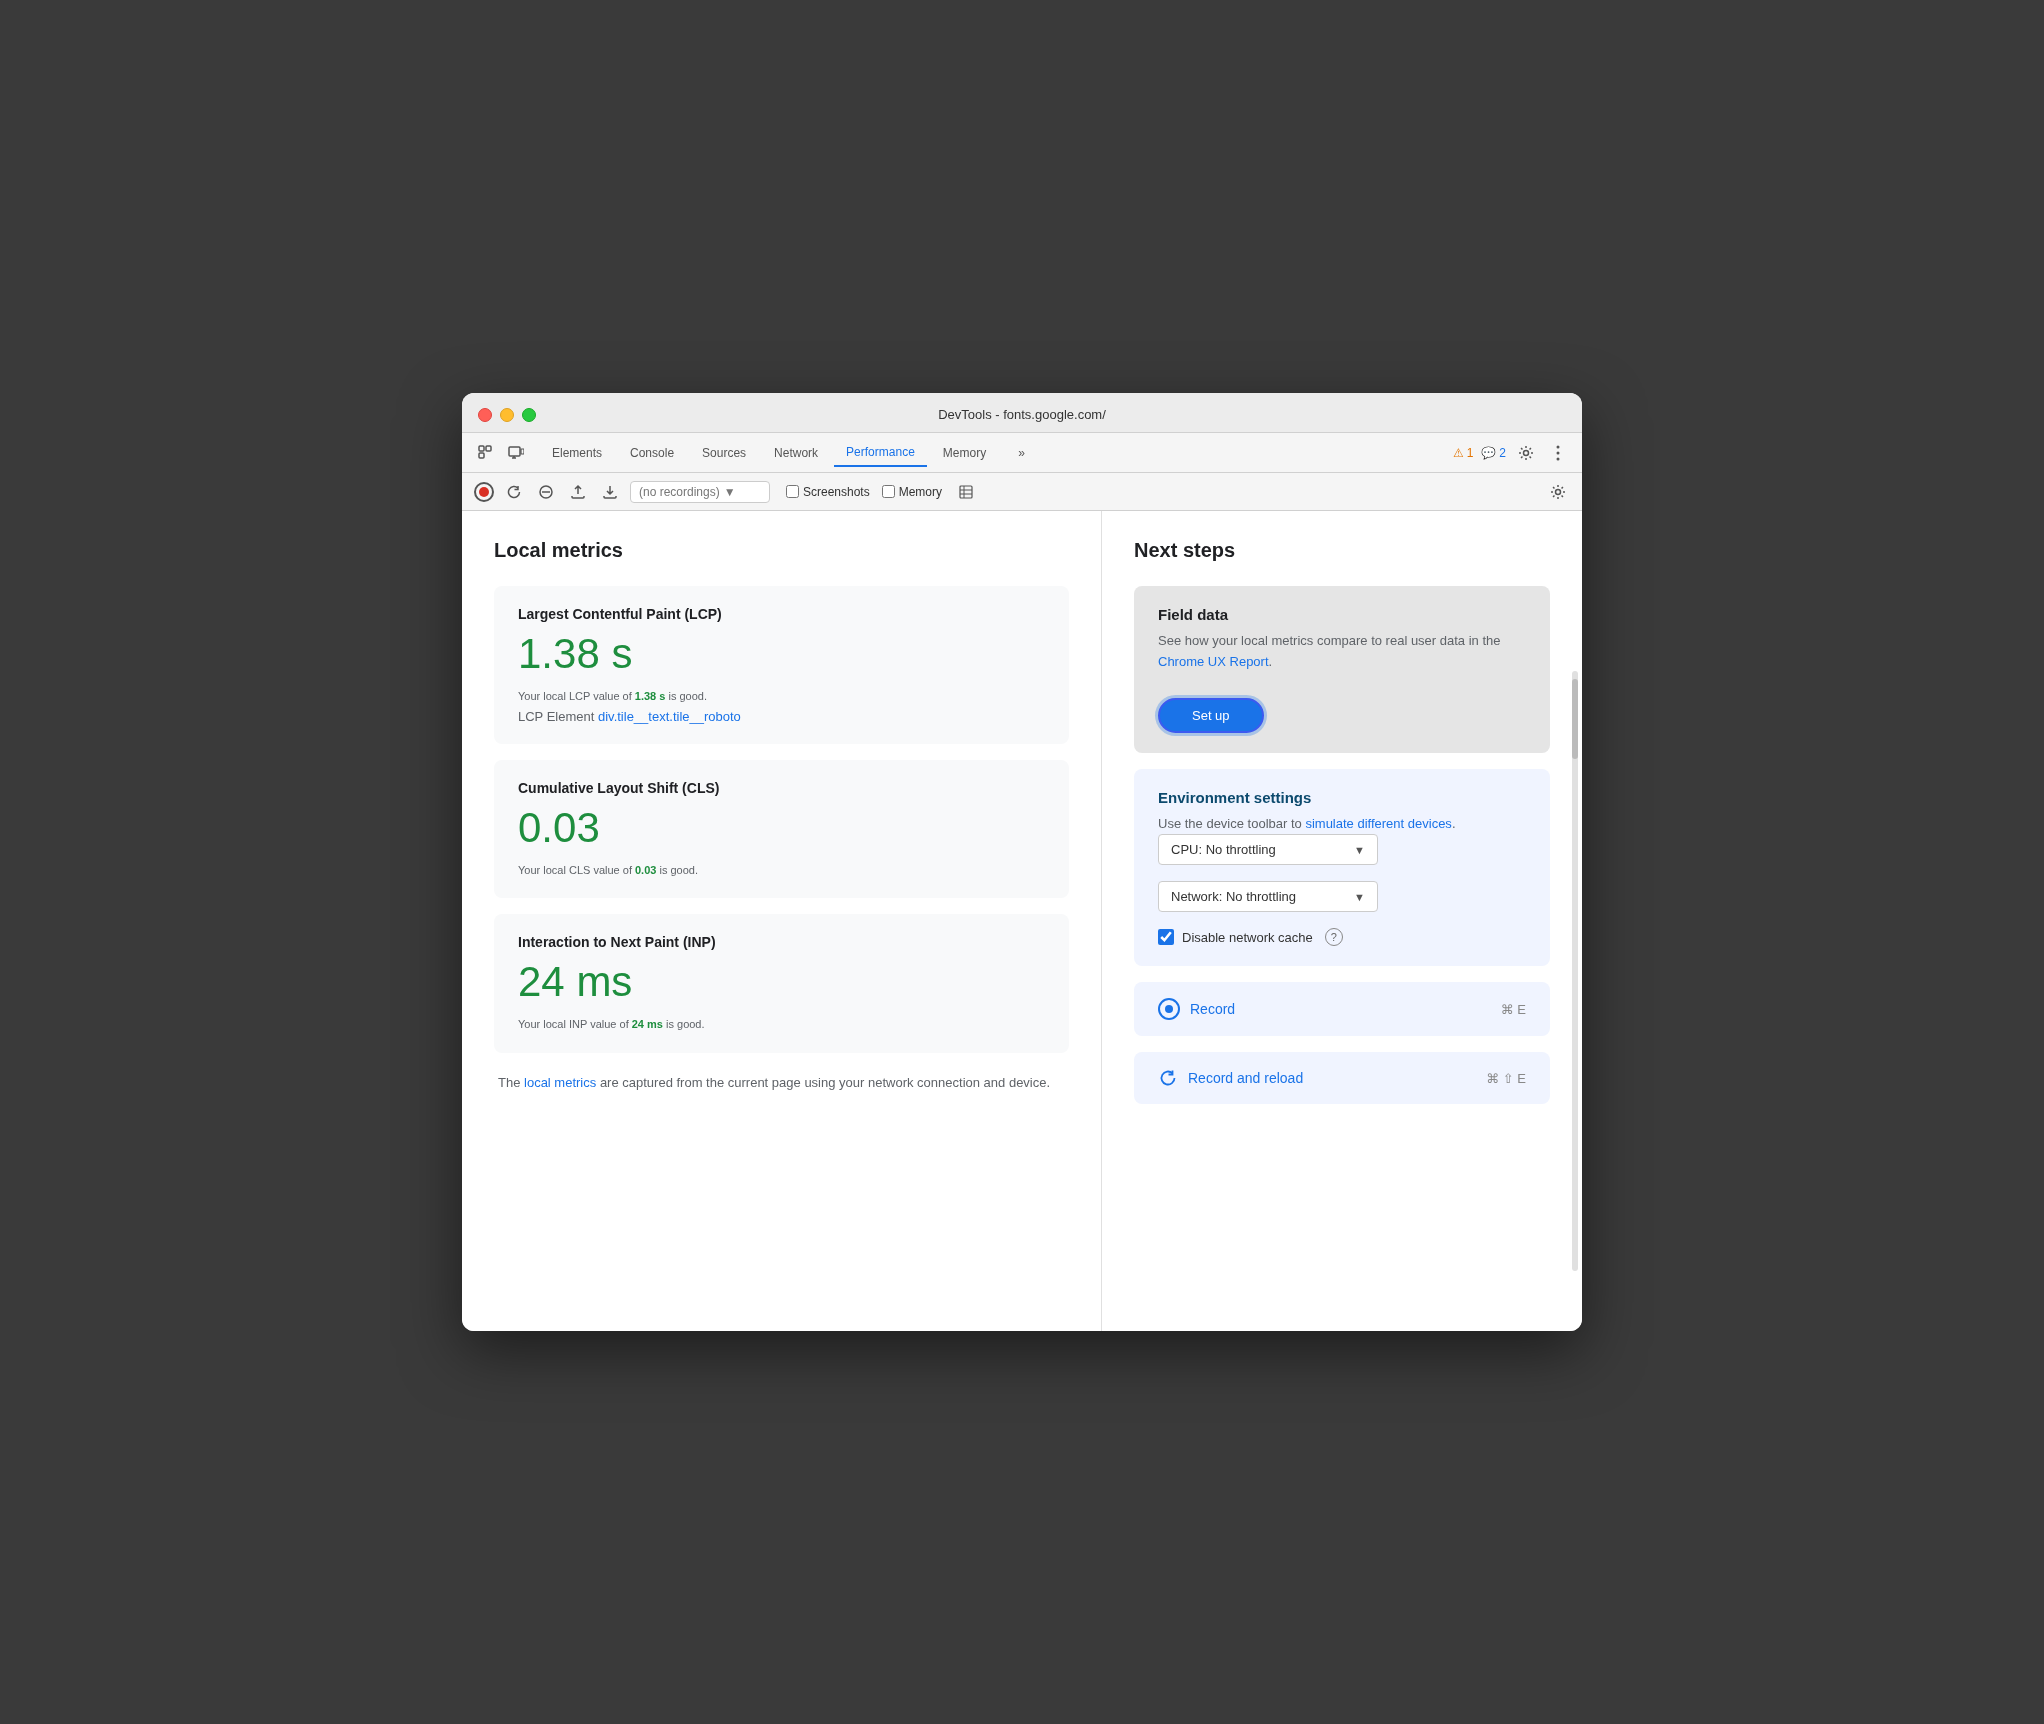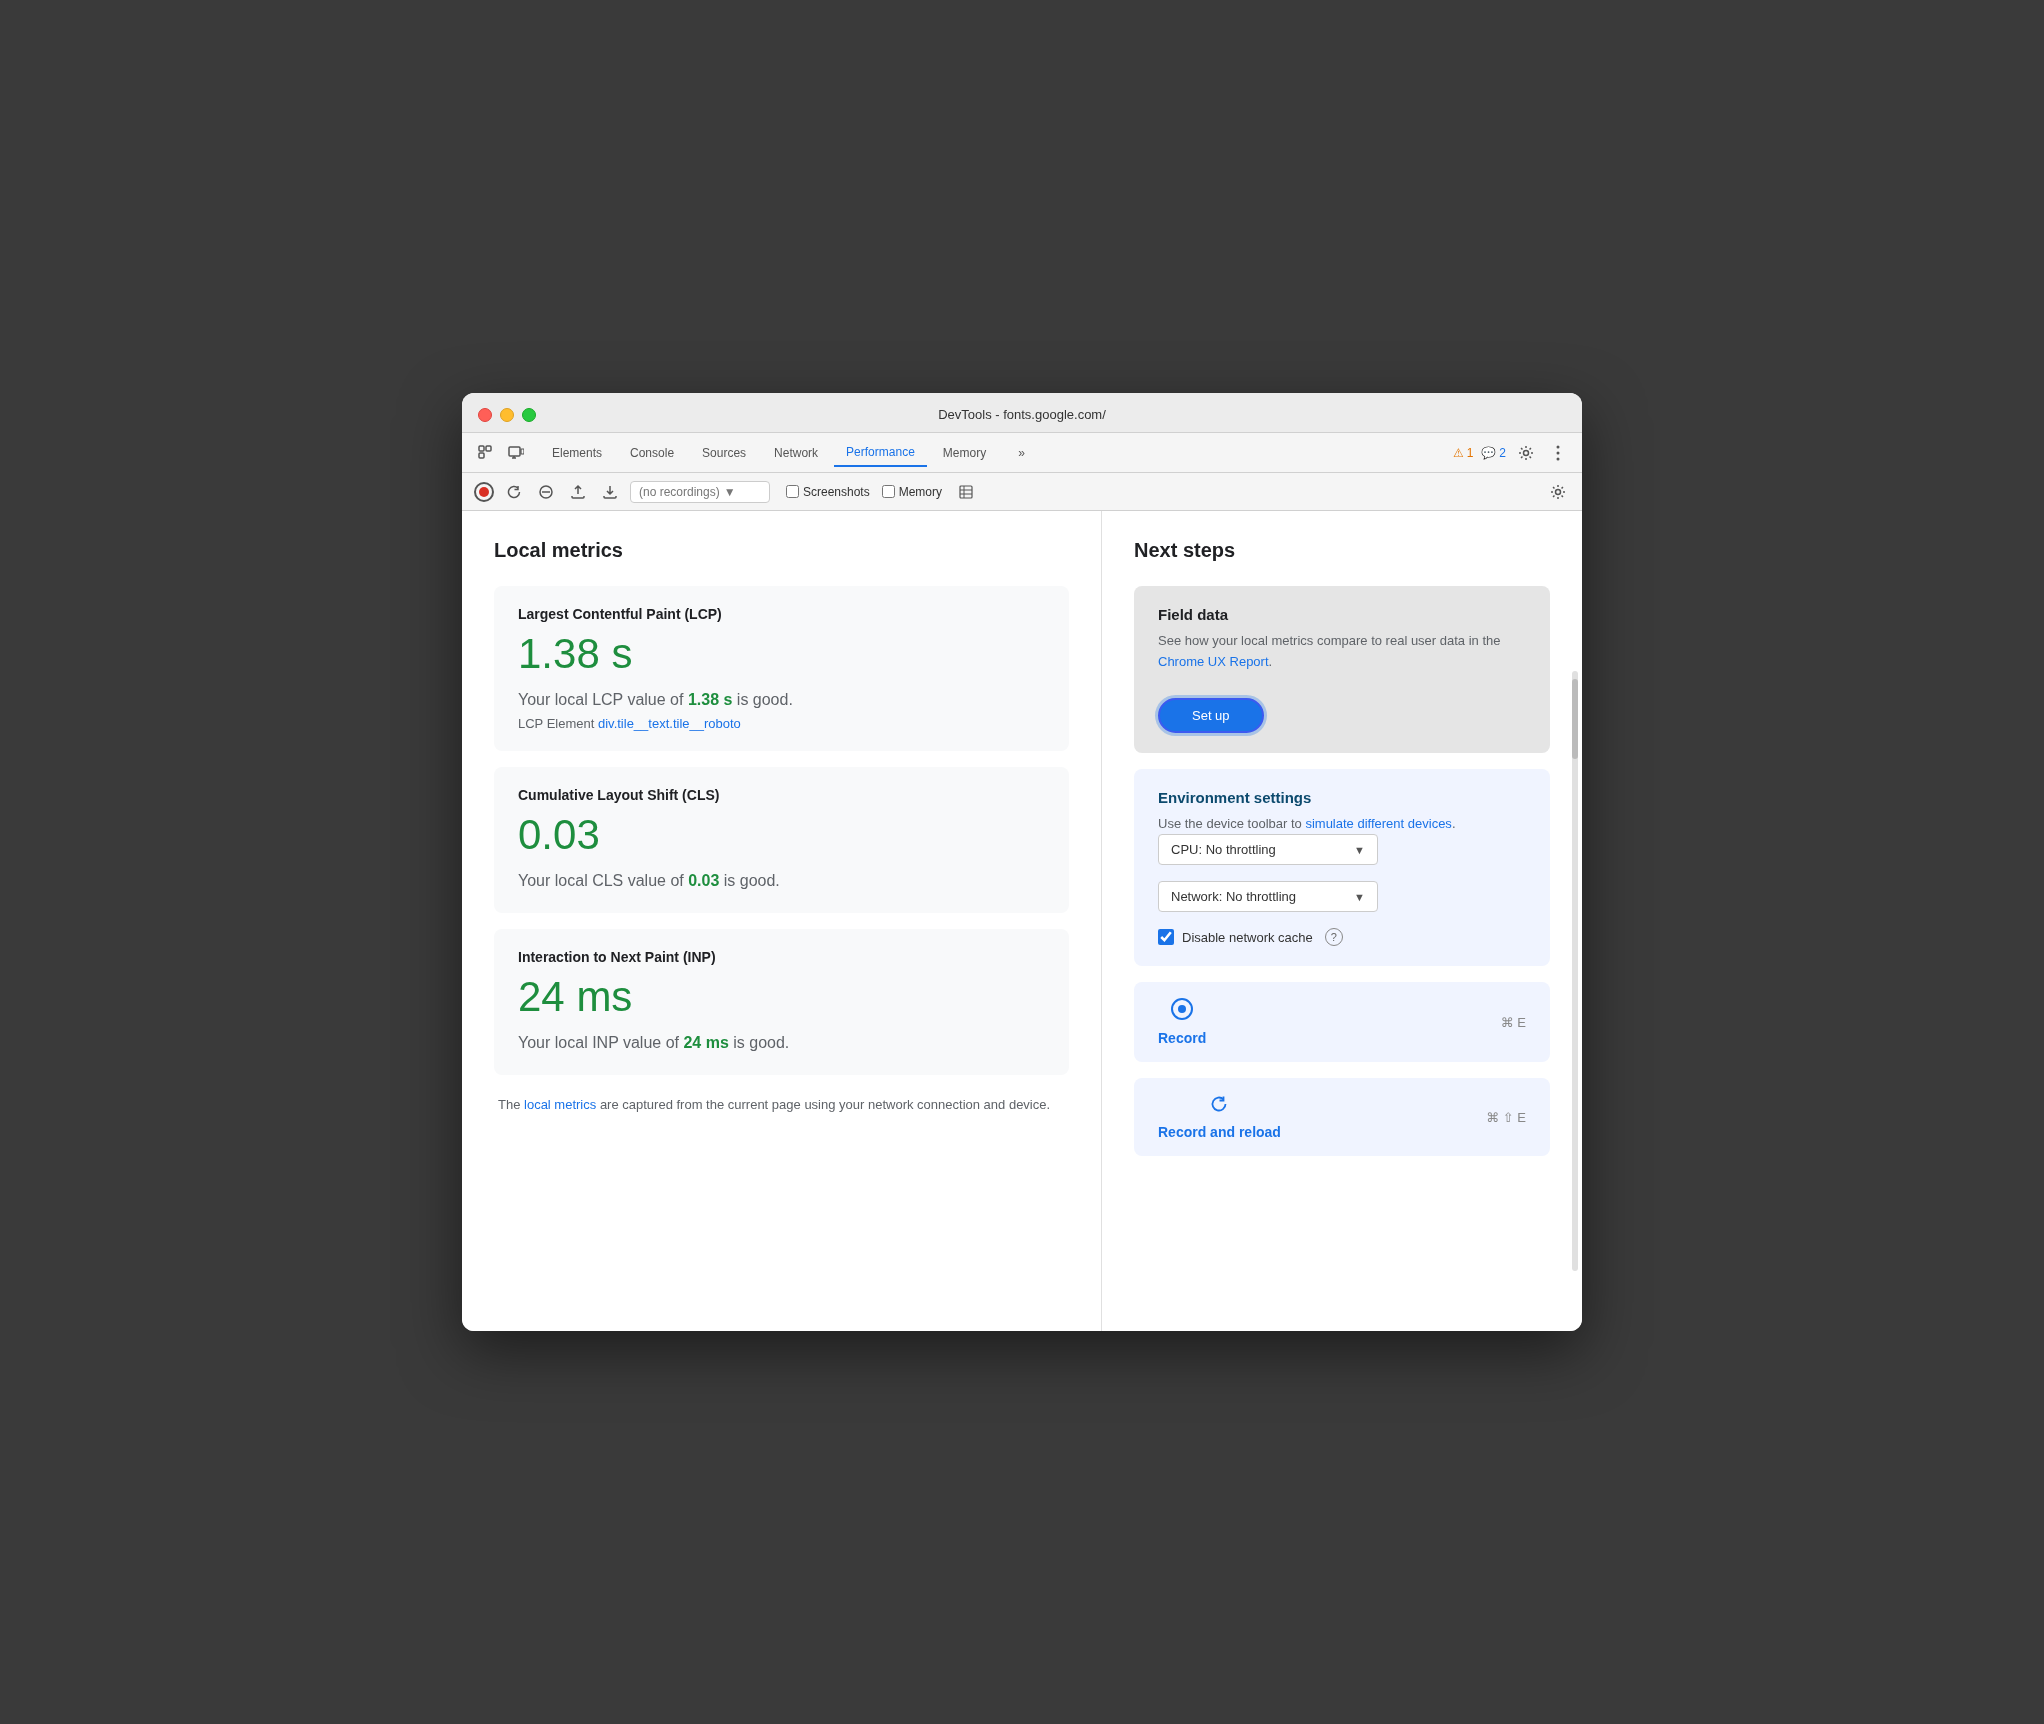--- a/index.html
+++ b/index.html
@@ -200,21 +200,21 @@
       color: #202124;
       margin-bottom: 8px;
     }
     .metric-value {
       font-size: 42px;
       font-weight: 400;
       color: #1e8e3e;
       margin-bottom: 10px;
     }
     .metric-desc {
-      font-size: 16px;
+      font-size: 11px;
       color: #5f6368;
       line-height: 1.5;
     }
     .metric-value-inline {
       color: #1e8e3e;
       font-weight: 600;
     }
     .metric-element {
       font-size: 13px;
       color: #5f6368;
@@ -328,22 +328,21 @@
       align-items: center;
       justify-content: space-between;
       cursor: pointer;
     }
     .record-action-left {
       display: flex;
       align-items: center;
       gap: 10px;
       font-size: 14px;
       color: #1a73e8;
-      font-weight: 700;
-      flex-direction: column;
+      font-weight: 400;
     }
     .record-icon-circle {
       width: 22px;
       height: 22px;
       border-radius: 50%;
       border: 2.5px solid #1a73e8;
       display: flex;
       align-items: center;
       justify-content: center;
     }

